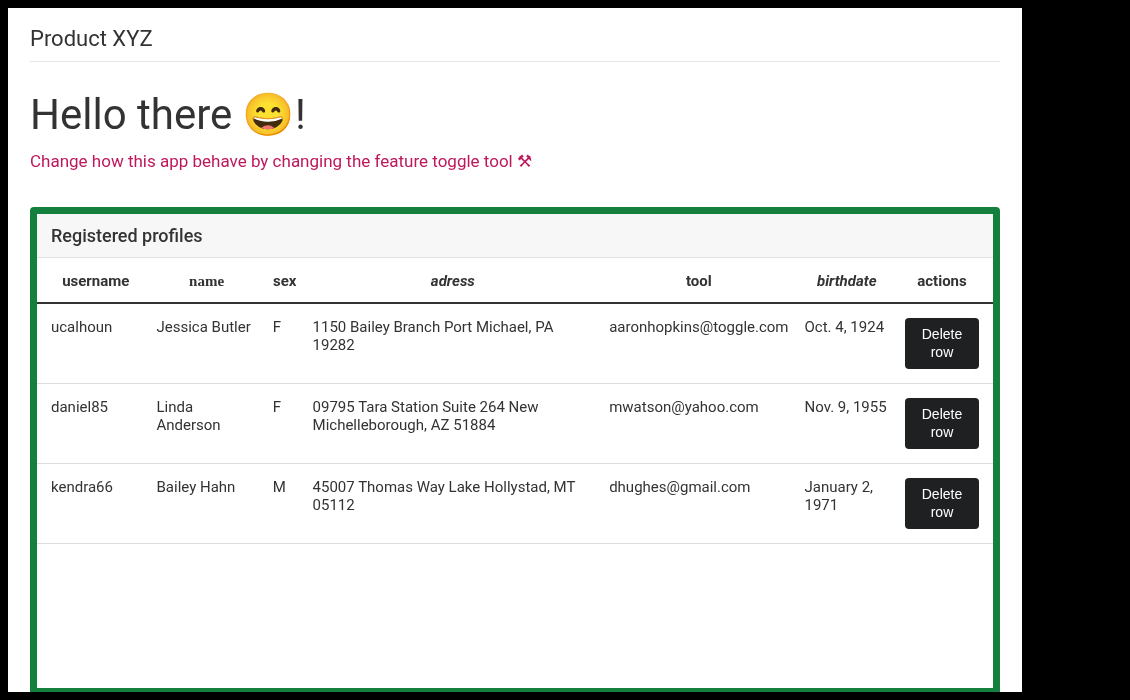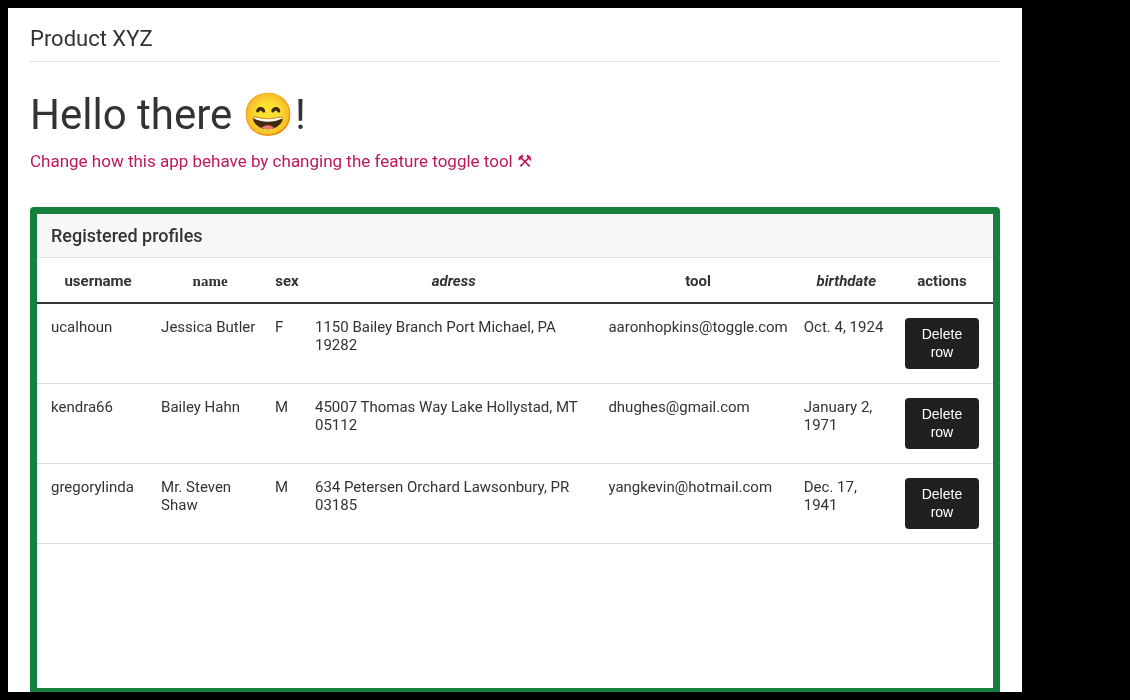--- a/index.html
+++ b/index.html
@@ -145,35 +145,35 @@
               <tr>
                 <td>ucalhoun</td>
                 <td>Jessica Butler</td>
                 <td>F</td>
                 <td>1150 Bailey Branch Port Michael, PA 19282</td>
                 <td>aaronhopkins@toggle.com</td>
                 <td>Oct. 4, 1924</td>
                 <td><button class="btn-delete">Delete row</button></td>
               </tr>
               <tr>
+                <td>daniel85</td>
+                <td>Linda Anderson</td>
+                <td>F</td>
+                <td>09795 Tara Station Suite 264 New Michelleborough, AZ 51884</td>
+                <td>mwatson@yahoo.com</td>
+                <td>Nov. 9, 1955</td>
+                <td><button class="btn-delete">Delete row</button></td>
+              </tr>
+              <tr>
                 <td>kendra66</td>
                 <td>Bailey Hahn</td>
                 <td>M</td>
                 <td>45007 Thomas Way Lake Hollystad, MT 05112</td>
                 <td>dhughes@gmail.com</td>
                 <td>January 2, 1971</td>
-                <td><button class="btn-delete">Delete row</button></td>
-              </tr>
-              <tr>
-                <td>gregorylinda</td>
-                <td>Mr. Steven Shaw</td>
-                <td>M</td>
-                <td>634 Petersen Orchard Lawsonbury, PR 03185</td>
-                <td>yangkevin@hotmail.com</td>
-                <td>Dec. 17, 1941</td>
                 <td><button class="btn-delete">Delete row</button></td>
               </tr>
             </tbody>
         </table>
       </div>
     </div>
   </div>
 </div>
 
 </body></html>

